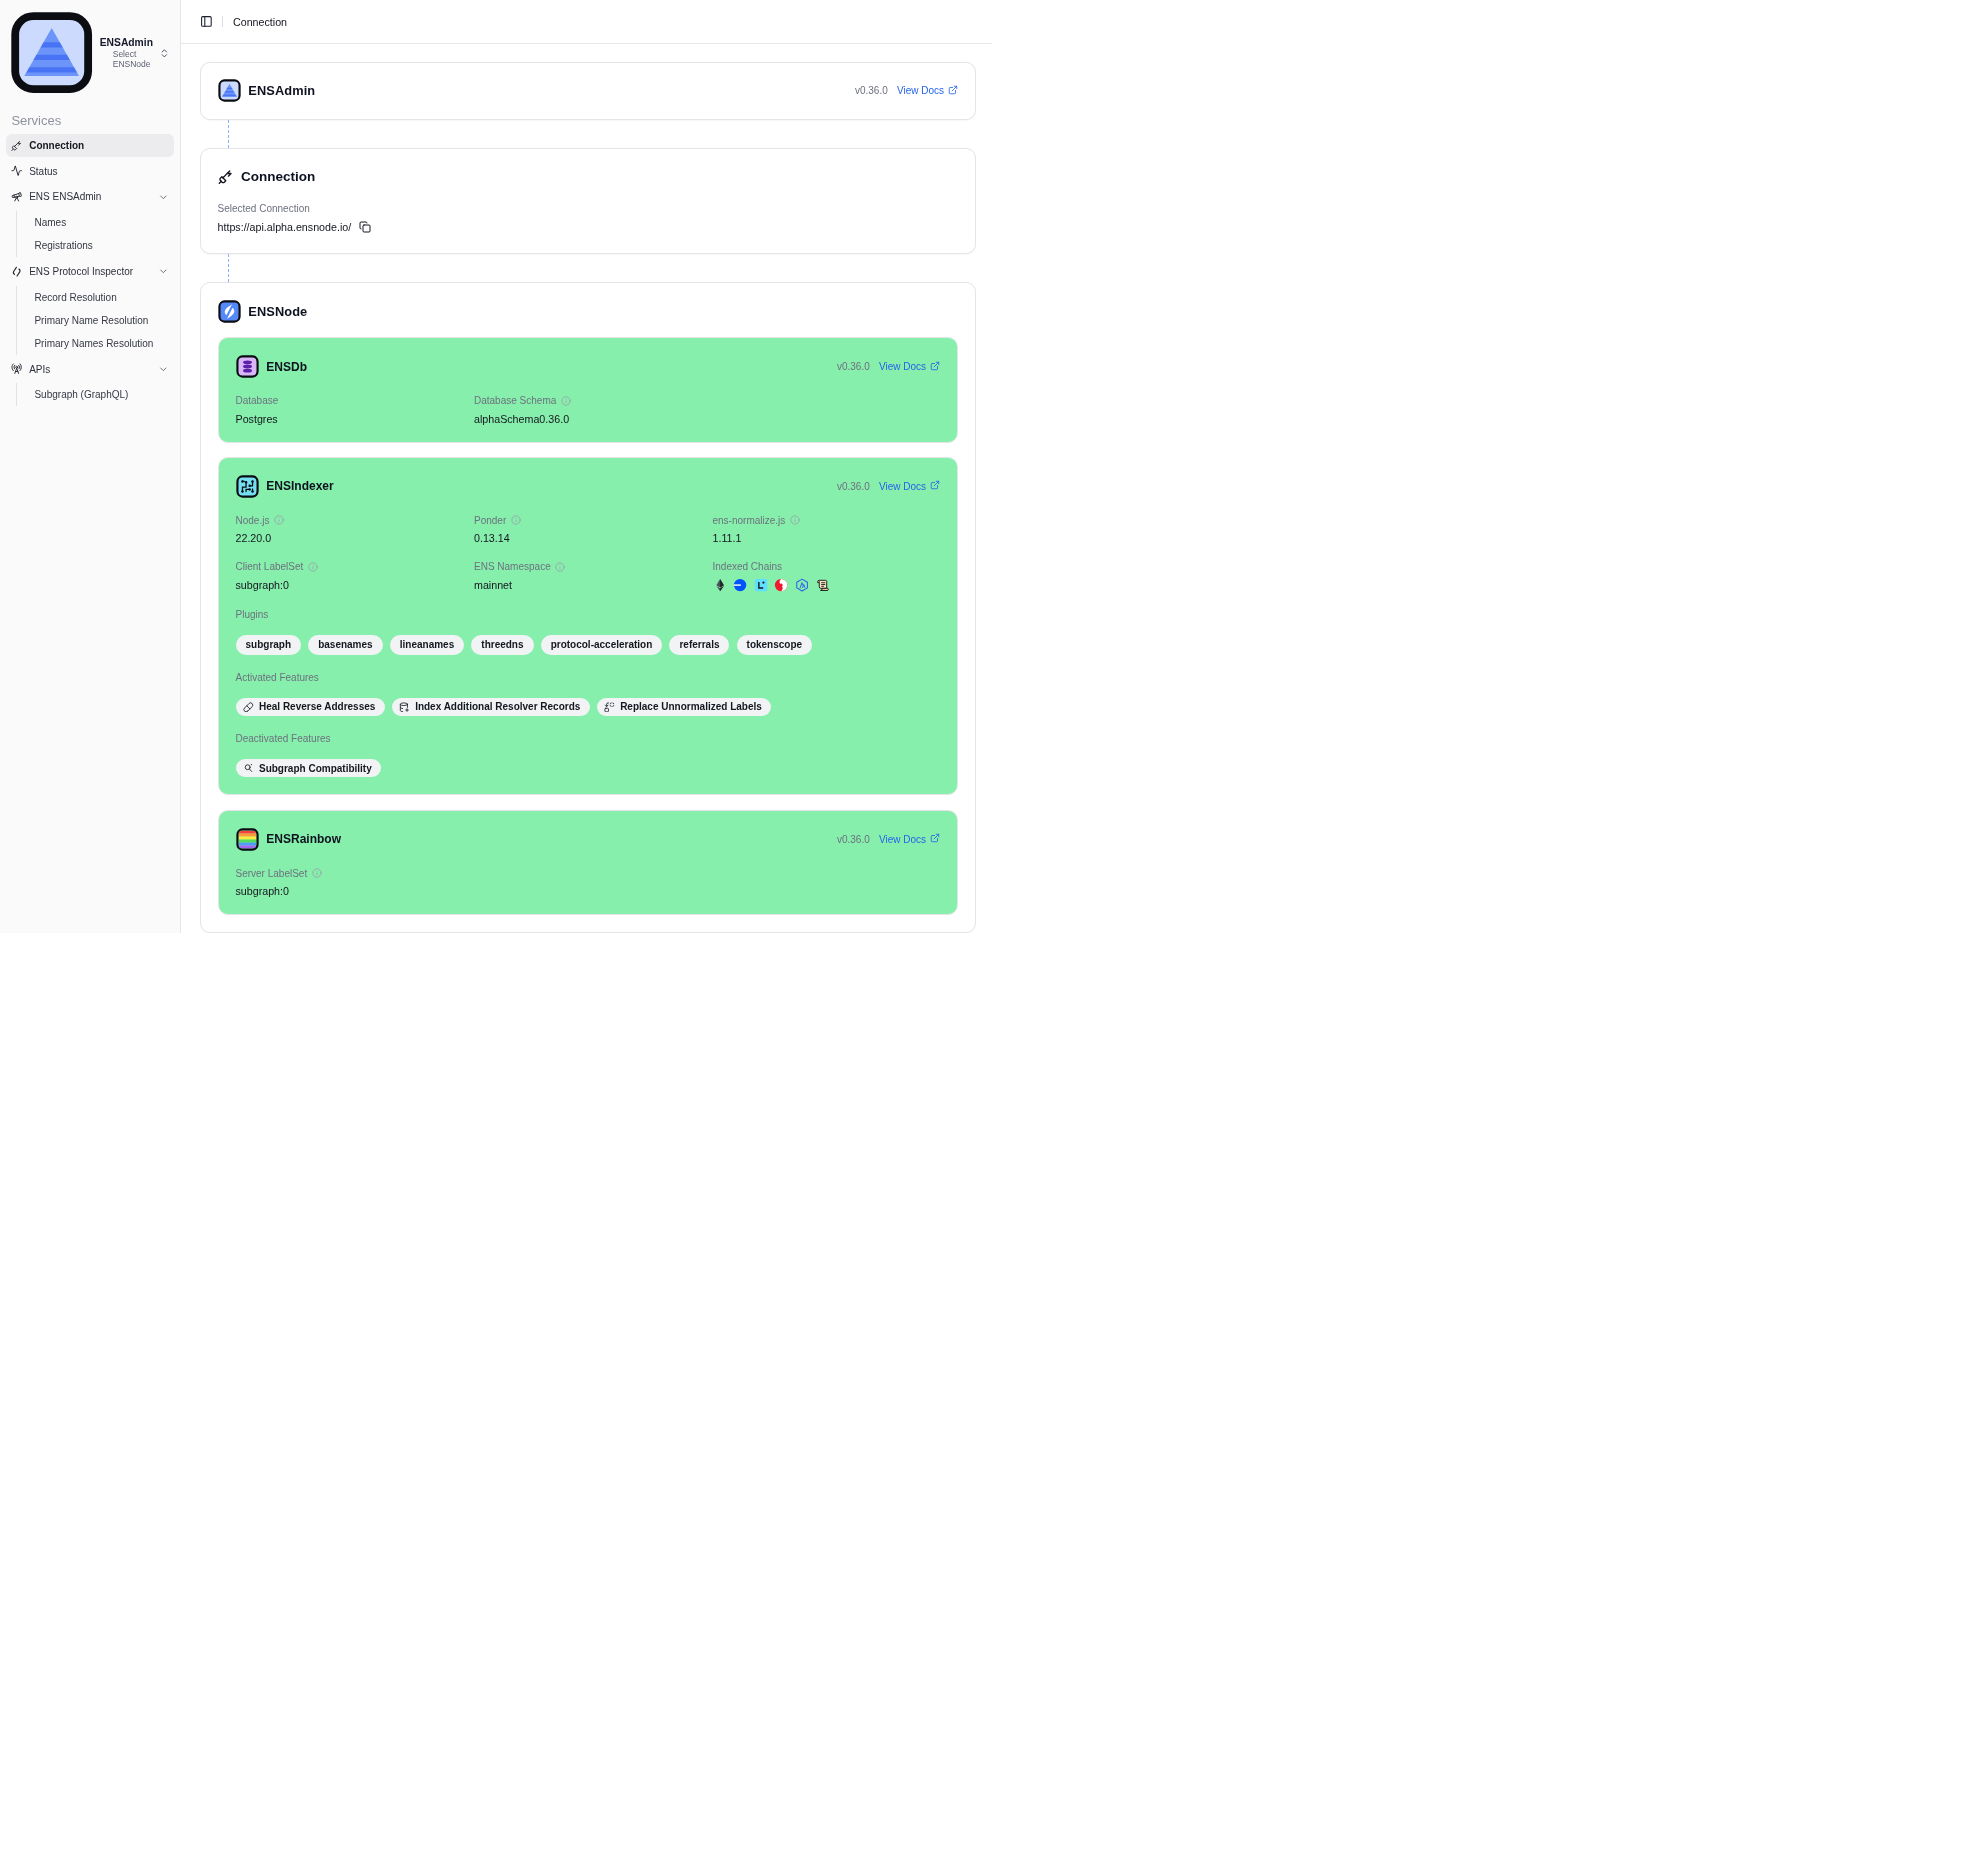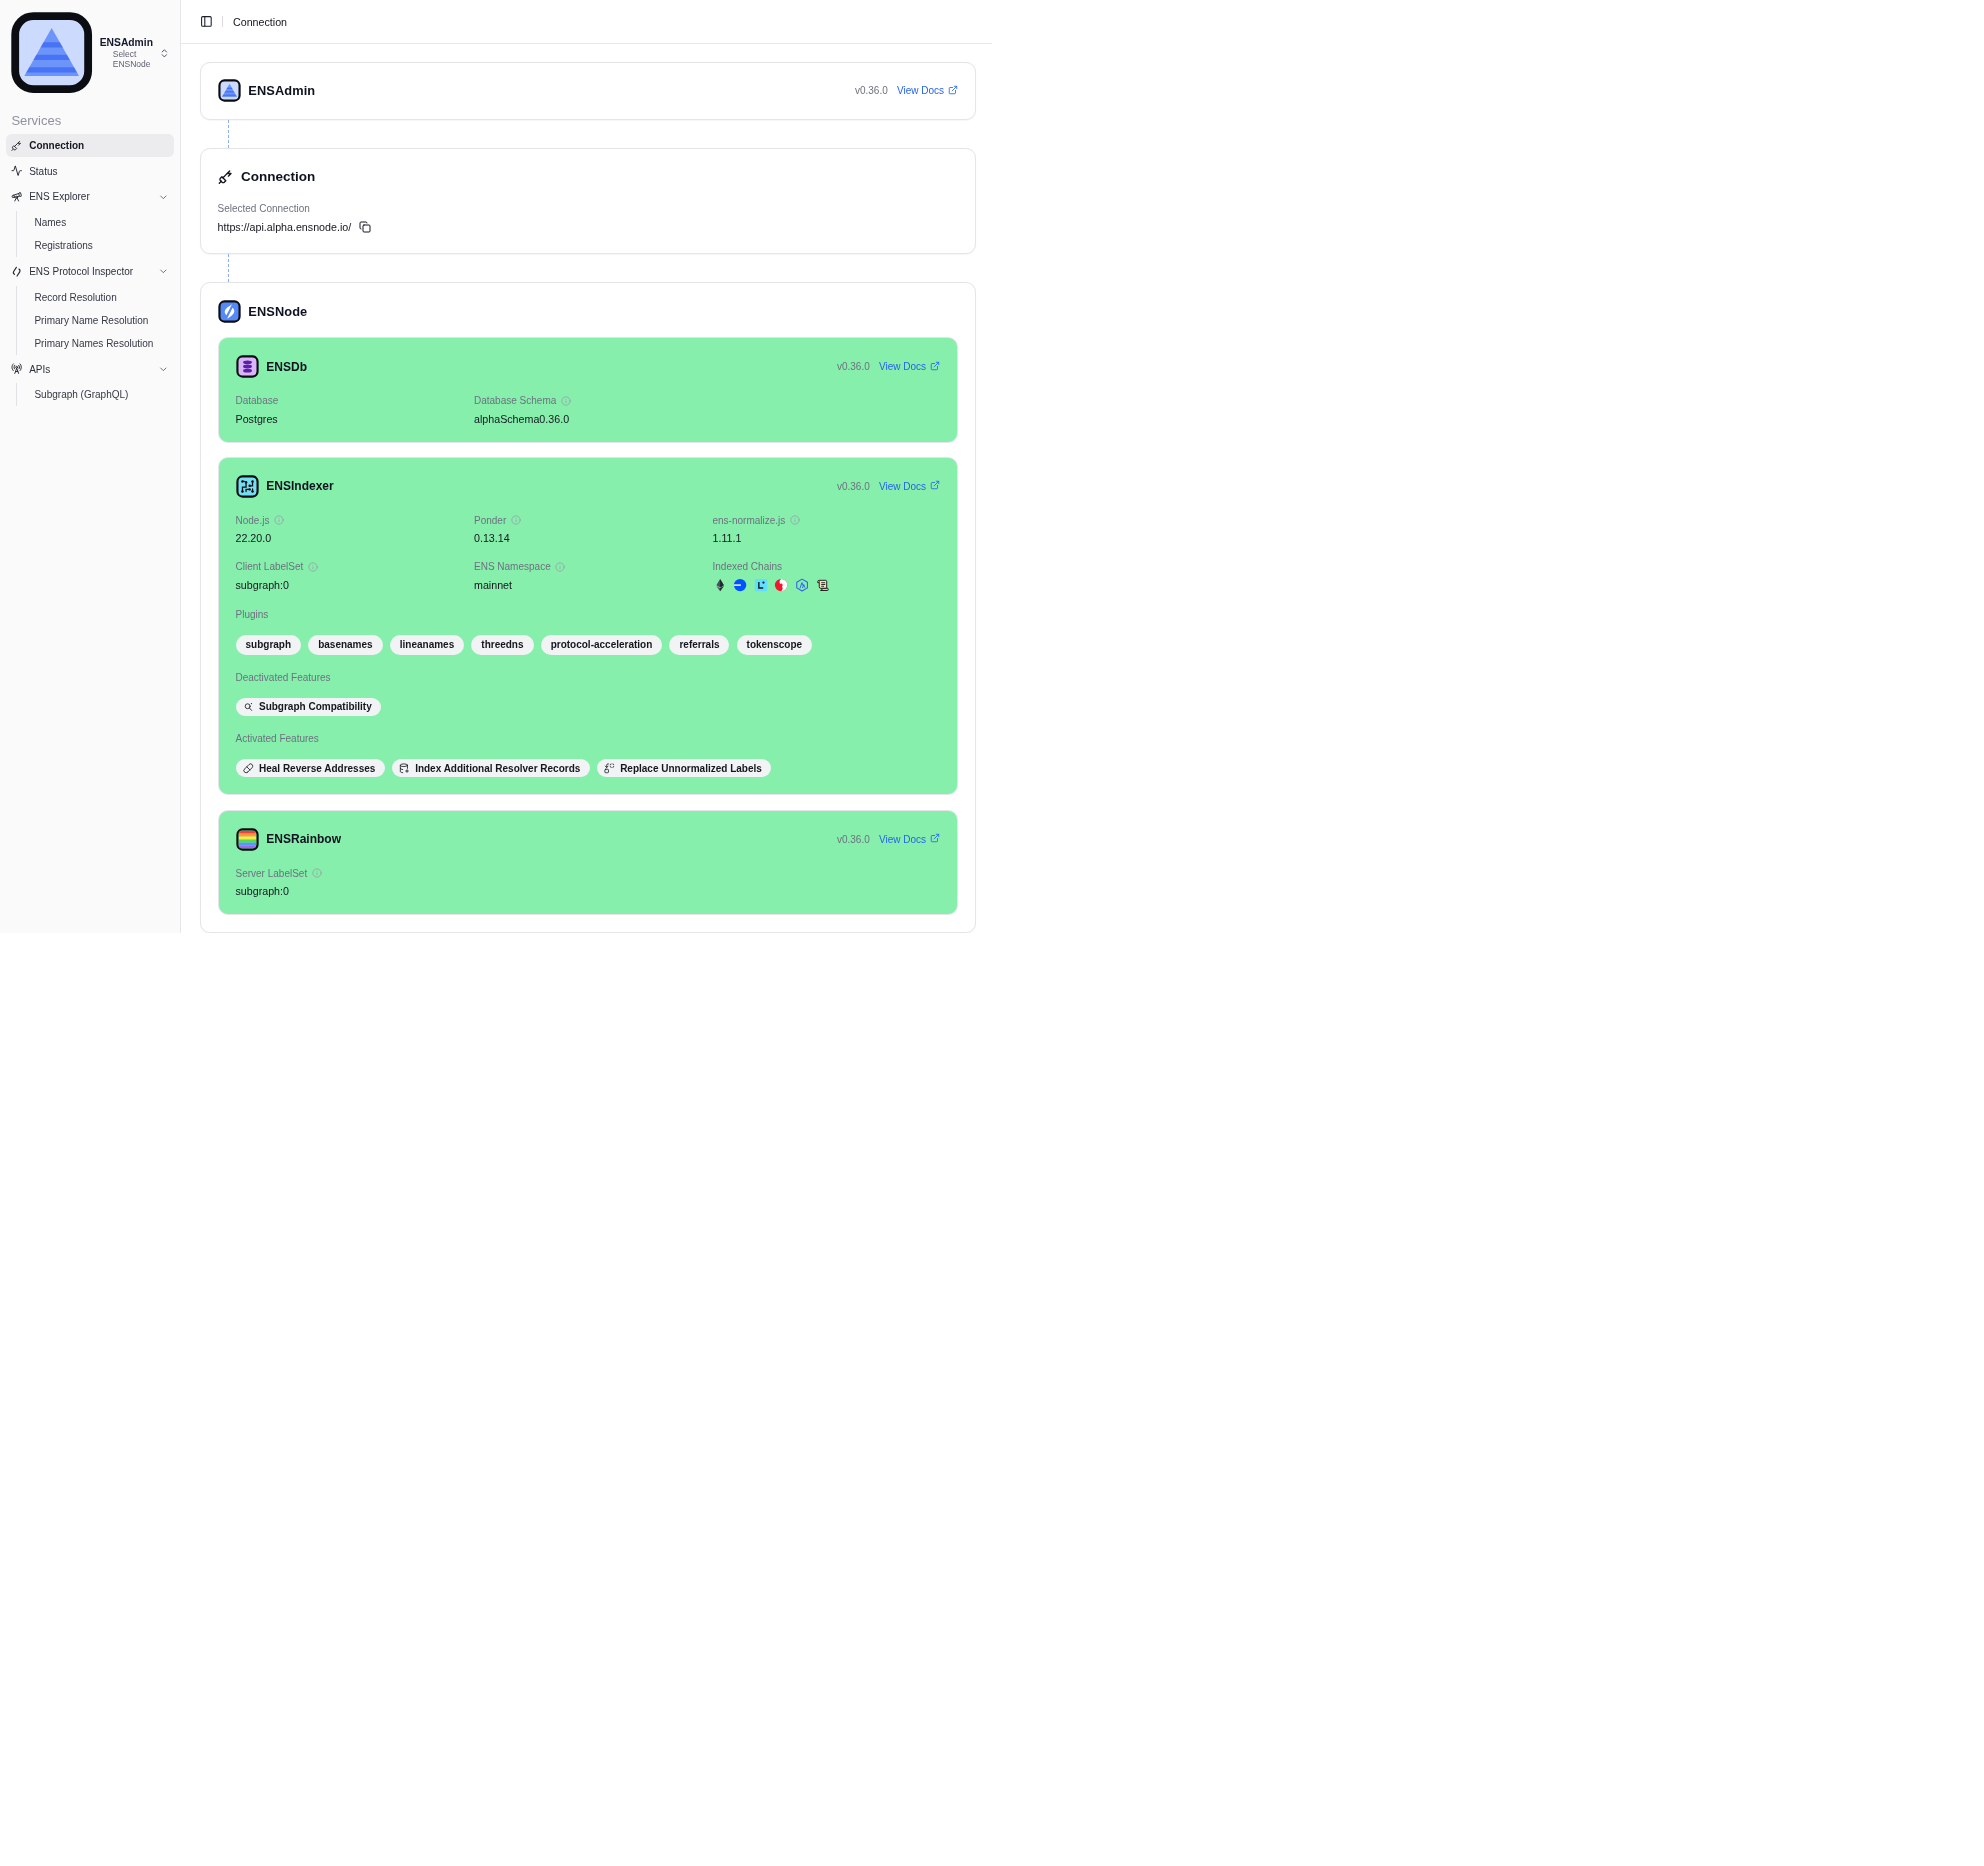--- a/index.html
+++ b/index.html
@@ -234,21 +234,21 @@
           </span>
         <span>Status</span>
       </div>
 
       <div class="sb-item">
         <span class="sb-ic">
             <svg class="stroke" width="11.4" height="11.4" viewBox="0 0 16 16">
               <use href="#i-telescope"></use>
             </svg>
           </span>
-        <span>ENS Explorer</span>
+        <span>ENS ENSAdmin</span>
         <span class="chev">
             <svg class="stroke" width="10.7" height="10.7" viewBox="0 0 15 15">
               <use href="#i-chevron-down"></use>
             </svg>
           </span>
       </div>
       <div class="sb-sub-list">
         <div class="sb-sub-item">
             <span>Names</span>
           </div>
@@ -554,59 +554,59 @@
               <span class="pill">basenames</span>
               <span class="pill">lineanames</span>
               <span class="pill">threedns</span>
               <span class="pill">protocol-acceleration</span>
               <span class="pill">referrals</span>
               <span class="pill">tokenscope</span>
             </div>
           </div>
 
           <div class="section">
+            <div class="section-label">Activated Features</div>
+            <div class="pill-row">
+              <span class="pill feature">
+                <span class="f-ic">
+                    <svg class="stroke" width="10.7" height="10.7" style="stroke-width:1.9" viewBox="0 0 15 15">
+                      <use href="#i-pill"></use>
+                    </svg>
+                  </span>
+                <span>Heal Reverse Addresses</span>
+              </span>
+              <span class="pill feature">
+                <span class="f-ic">
+                    <svg class="stroke" width="10.7" height="10.7" style="stroke-width:1.9" viewBox="0 0 15 15">
+                      <use href="#i-db-plus"></use>
+                    </svg>
+                  </span>
+                <span>Index Additional Resolver Records</span>
+              </span>
+              <span class="pill feature">
+                <span class="f-ic">
+                    <svg class="stroke" width="10.7" height="10.7" style="stroke-width:1.9" viewBox="0 0 15 15">
+                      <use href="#i-replace"></use>
+                    </svg>
+                  </span>
+                <span>Replace Unnormalized Labels</span>
+              </span>
+            </div>
+          </div>
+
+          <div class="section">
             <div class="section-label">Deactivated Features</div>
             <div class="pill-row">
               <span class="pill feature">
                 <span class="f-ic">
                     <svg class="stroke" width="10.7" height="10.7" style="stroke-width:1.9" viewBox="0 0 15 15">
                       <use href="#i-graph"></use>
                     </svg>
                   </span>
                 <span>Subgraph Compatibility</span>
-              </span>
-            </div>
-          </div>
-
-          <div class="section">
-            <div class="section-label">Activated Features</div>
-            <div class="pill-row">
-              <span class="pill feature">
-                <span class="f-ic">
-                    <svg class="stroke" width="10.7" height="10.7" style="stroke-width:1.9" viewBox="0 0 15 15">
-                      <use href="#i-pill"></use>
-                    </svg>
-                  </span>
-                <span>Heal Reverse Addresses</span>
-              </span>
-              <span class="pill feature">
-                <span class="f-ic">
-                    <svg class="stroke" width="10.7" height="10.7" style="stroke-width:1.9" viewBox="0 0 15 15">
-                      <use href="#i-db-plus"></use>
-                    </svg>
-                  </span>
-                <span>Index Additional Resolver Records</span>
-              </span>
-              <span class="pill feature">
-                <span class="f-ic">
-                    <svg class="stroke" width="10.7" height="10.7" style="stroke-width:1.9" viewBox="0 0 15 15">
-                      <use href="#i-replace"></use>
-                    </svg>
-                  </span>
-                <span>Replace Unnormalized Labels</span>
               </span>
             </div>
           </div>
         </div>
 
         <div class="inner-card">
           <div class="inner-head">
             <svg width="23" height="23" viewBox="0 0 32 32">
               <defs>
                   <clipPath id="rbClip">

